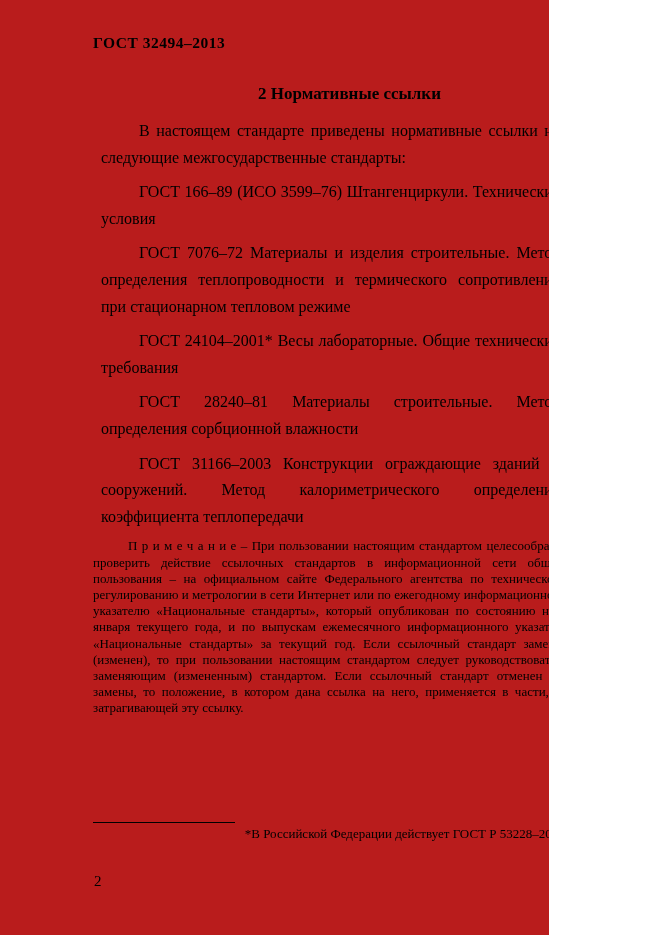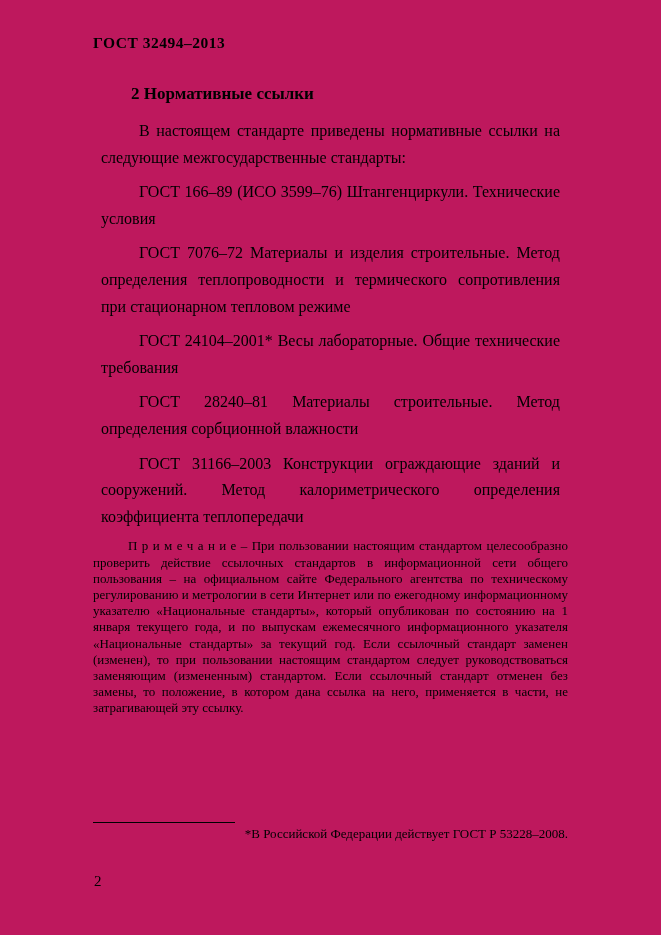--- a/index.html
+++ b/index.html
@@ -2,23 +2,23 @@
 <html lang="ru"><head>
 <meta charset="utf-8">
 <style>
   html, body {
     margin: 0;
     padding: 0;
     background: #ffffff;
   }
   .page {
     position: relative;
-    width: 661px;
+    width: 549px;
     height: 935px;
-    background: #be185d;
+    background: #b91c1c;
     color: #000000;
     font-family: "Liberation Serif", "DejaVu Serif", serif;
     overflow: hidden;
     box-sizing: border-box;
     padding-left: 32px;
   }
   .content {
     position: absolute;
     left: 93px;
     top: 0;
@@ -30,20 +30,21 @@
     line-height: 20px;
     font-weight: bold;
     letter-spacing: 0.5px;
     text-align: left;
   }
   .section-heading {
     margin: 30px 0 0 38px;
     font-size: 17px;
     line-height: 22px;
     font-weight: bold;
+    text-align: center;
   }
   .body-par {
     margin: 8px;
     font-size: 16px;
     line-height: 26.6px;
     text-align: justify;
     text-indent: 38px;
   }
   .body-par.first {
     margin-top: 13px;

